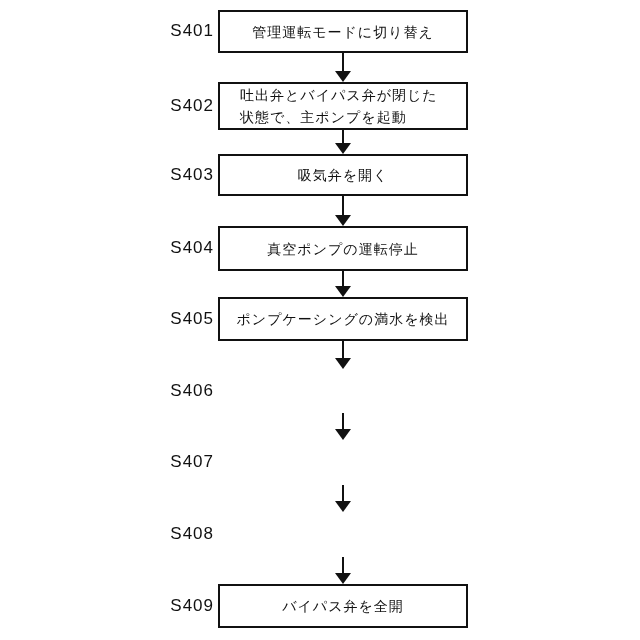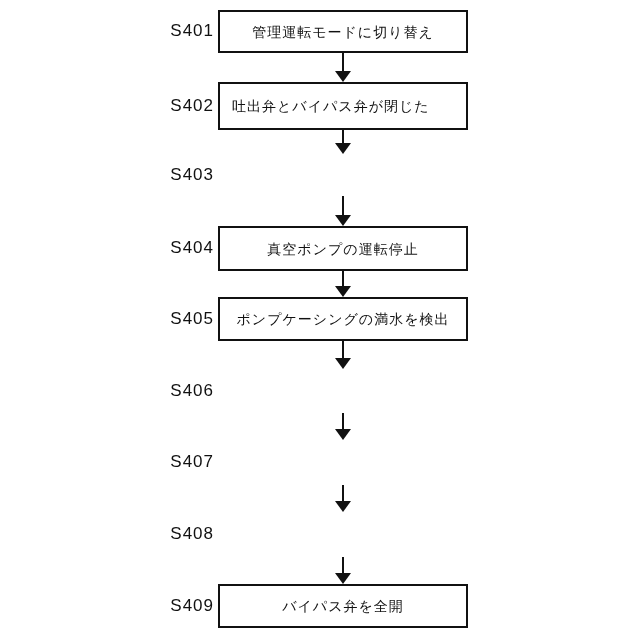--- a/index.html
+++ b/index.html
@@ -44,21 +44,21 @@
     justify-content: center;
     align-items: center;
     font-size: 14px;
     letter-spacing: 1px;
     line-height: 22px;
     color: var(--text);
     white-space: nowrap;
   }
   .step-box.align-left {
     align-items: flex-start;
-    padding-left: 12px;
+    padding-left: 20px;
   }
   .arrow {
     position: absolute;
     left: 335px;
     width: 16px;
   }
   .arrow-stem {
     position: absolute;
     left: 7px;
     top: 0;
@@ -88,28 +88,32 @@
   </div>
 
   <div class="arrow" style="top:53px;height:29px">
     <div class="arrow-stem"></div>
     <div class="arrow-head"></div>
   </div>
 
   <div class="step-label" style="top:95px">S402</div>
   <div class="step-box align-left" style="top:82px;height:48px">
     <span>吐出弁とバイパス弁が閉じた</span>
+    <span>状態で、主ポンプを起動</span>
   </div>
 
   <div class="arrow" style="top:130px;height:24px">
     <div class="arrow-stem"></div>
     <div class="arrow-head"></div>
   </div>
 
   <div class="step-label" style="top:164px">S403</div>
+  <div class="step-box" style="top:154px;height:42px">
+    <span>吸気弁を開く</span>
+  </div>
 
   <div class="arrow" style="top:196px;height:30px">
     <div class="arrow-stem"></div>
     <div class="arrow-head"></div>
   </div>
 
   <div class="step-label" style="top:237px">S404</div>
   <div class="step-box" style="top:226px;height:45px">
     <span>真空ポンプの運転停止</span>
   </div>

